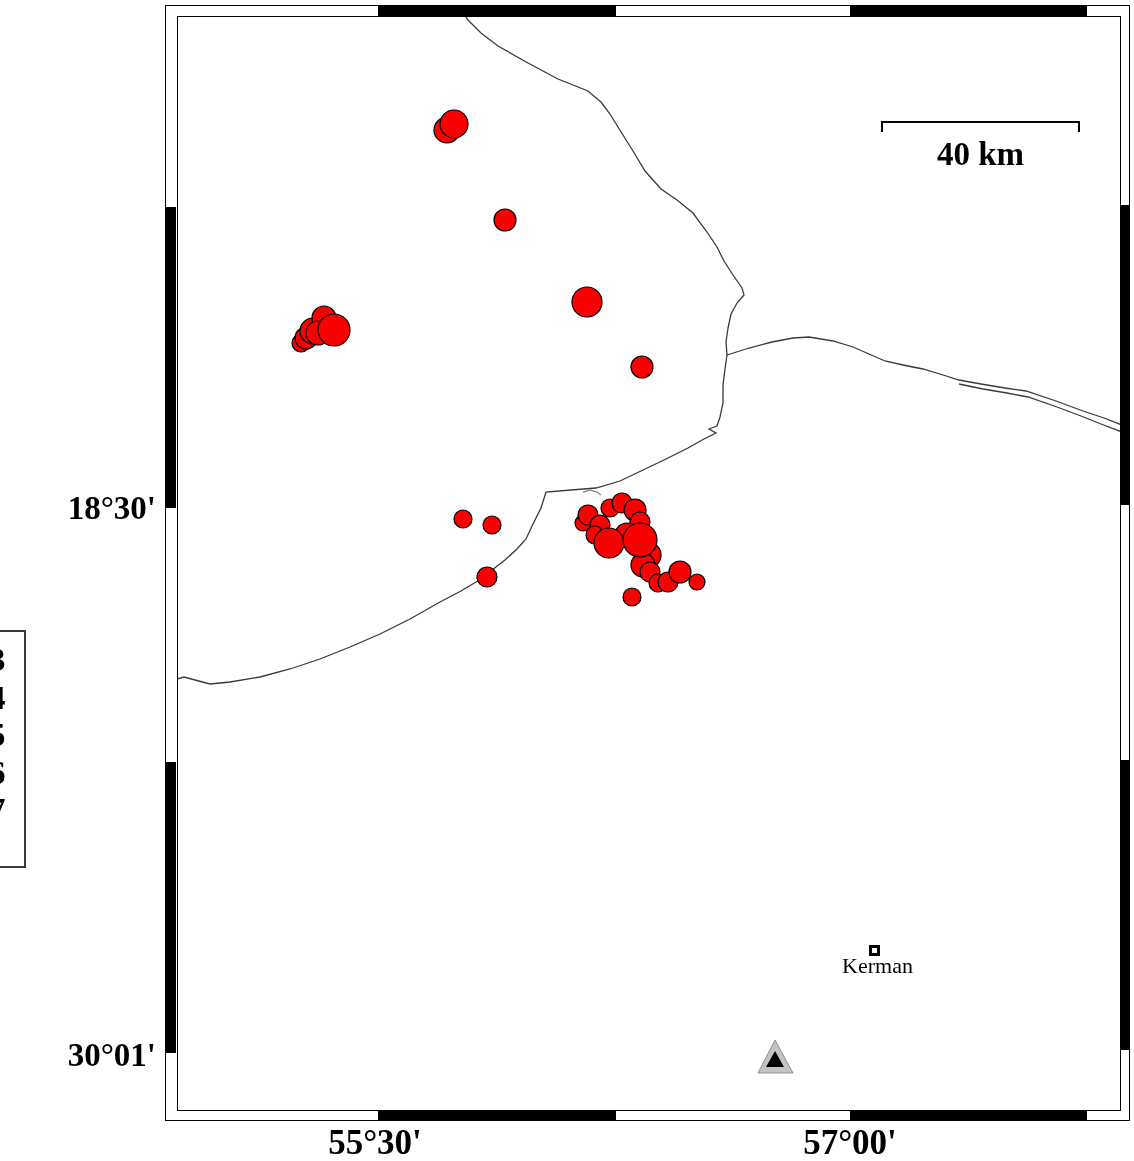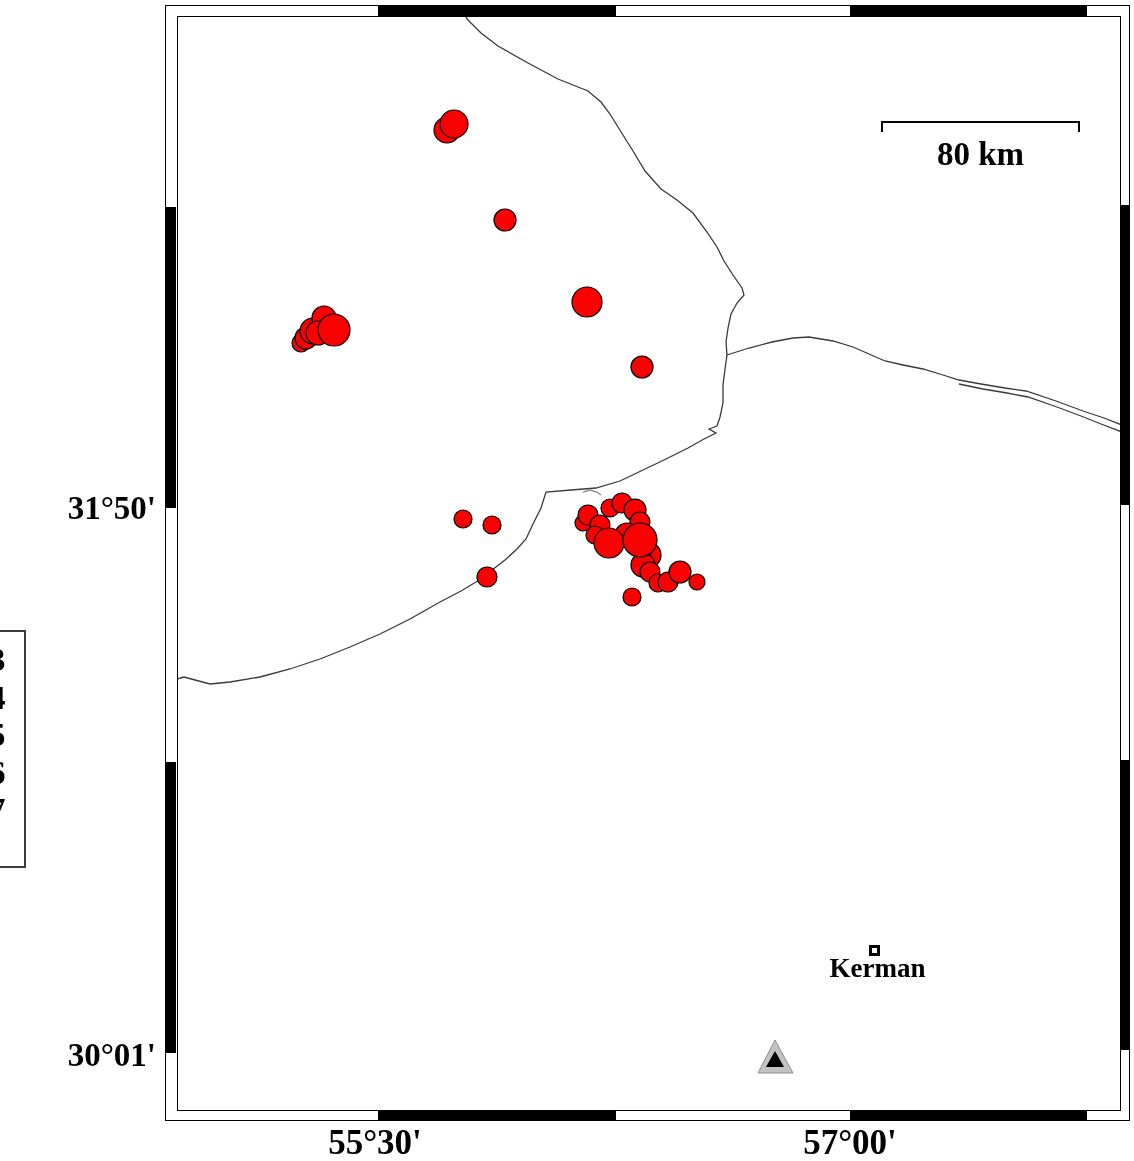--- a/index.html
+++ b/index.html
@@ -29,21 +29,21 @@
   
   .legend-box{position:absolute;left:-22px;top:630px;width:48px;height:238px;
               border:2px solid #3c3c3c;background:#fff;box-sizing:border-box;}
   .legend-num{position:absolute;left:-16px;width:26px;text-align:center;
               font-size:34px;font-weight:bold;line-height:40px;}
 
   
   .city-square{position:absolute;left:869px;top:945px;width:5px;height:5px;
                border:3px solid #000;background:#fff;}
   .city-label{position:absolute;left:795px;top:953px;width:165px;text-align:center;
-              font-size:27px;font-weight:bold;}
+              font-size:22px;font-weight:normal;}
 
   
   .map-svg{position:absolute;left:0;top:0;width:1134px;height:1161px;}
 </style>
 </head>
 <body>
 
 <div class="frame-outer"></div>
 <div class="frame-inner"></div>
 
@@ -98,27 +98,27 @@
       <circle cx="658" cy="583" r="9" fill="#fb0000" stroke="#000000" stroke-width="1.2"></circle>
       <circle cx="668" cy="582" r="10" fill="#fb0000" stroke="#000000" stroke-width="1.2"></circle>
       <circle cx="680" cy="572" r="11" fill="#fb0000" stroke="#000000" stroke-width="1.2"></circle>
       <circle cx="697" cy="582" r="8" fill="#fb0000" stroke="#000000" stroke-width="1.2"></circle>
       <circle cx="632" cy="597" r="9" fill="#fb0000" stroke="#000000" stroke-width="1.2"></circle>
       <circle cx="609" cy="543" r="15" fill="#fb0000" stroke="#000000" stroke-width="1.2"></circle>
       <circle cx="640" cy="540" r="17" fill="#fb0000" stroke="#000000" stroke-width="1.2"></circle>
     </g>
 </svg>
 
-<div class="lat-label" style="top:488px;">31°50'</div>
+<div class="lat-label" style="top:488px;">18°30'</div>
 <div class="lat-label" style="top:1035px;">30°01'</div>
 <div class="lon-label" style="left:275px;top:1123px;">55°30'</div>
 <div class="lon-label" style="left:750px;top:1123px;">57°00'</div>
 
 <div class="scalebar"></div>
-<div class="scalebar-label">80 km</div>
+<div class="scalebar-label">40 km</div>
 
 <div class="legend-box"></div>
 <span class="legend-num" style="top:640px;">3</span>
 <span class="legend-num" style="top:678px;">4</span>
 <span class="legend-num" style="top:715px;">5</span>
 <span class="legend-num" style="top:753px;">6</span>
 <span class="legend-num" style="top:790px;">7</span>
 
 <div class="city-square"></div>
 <div class="city-label">Kerman</div>

